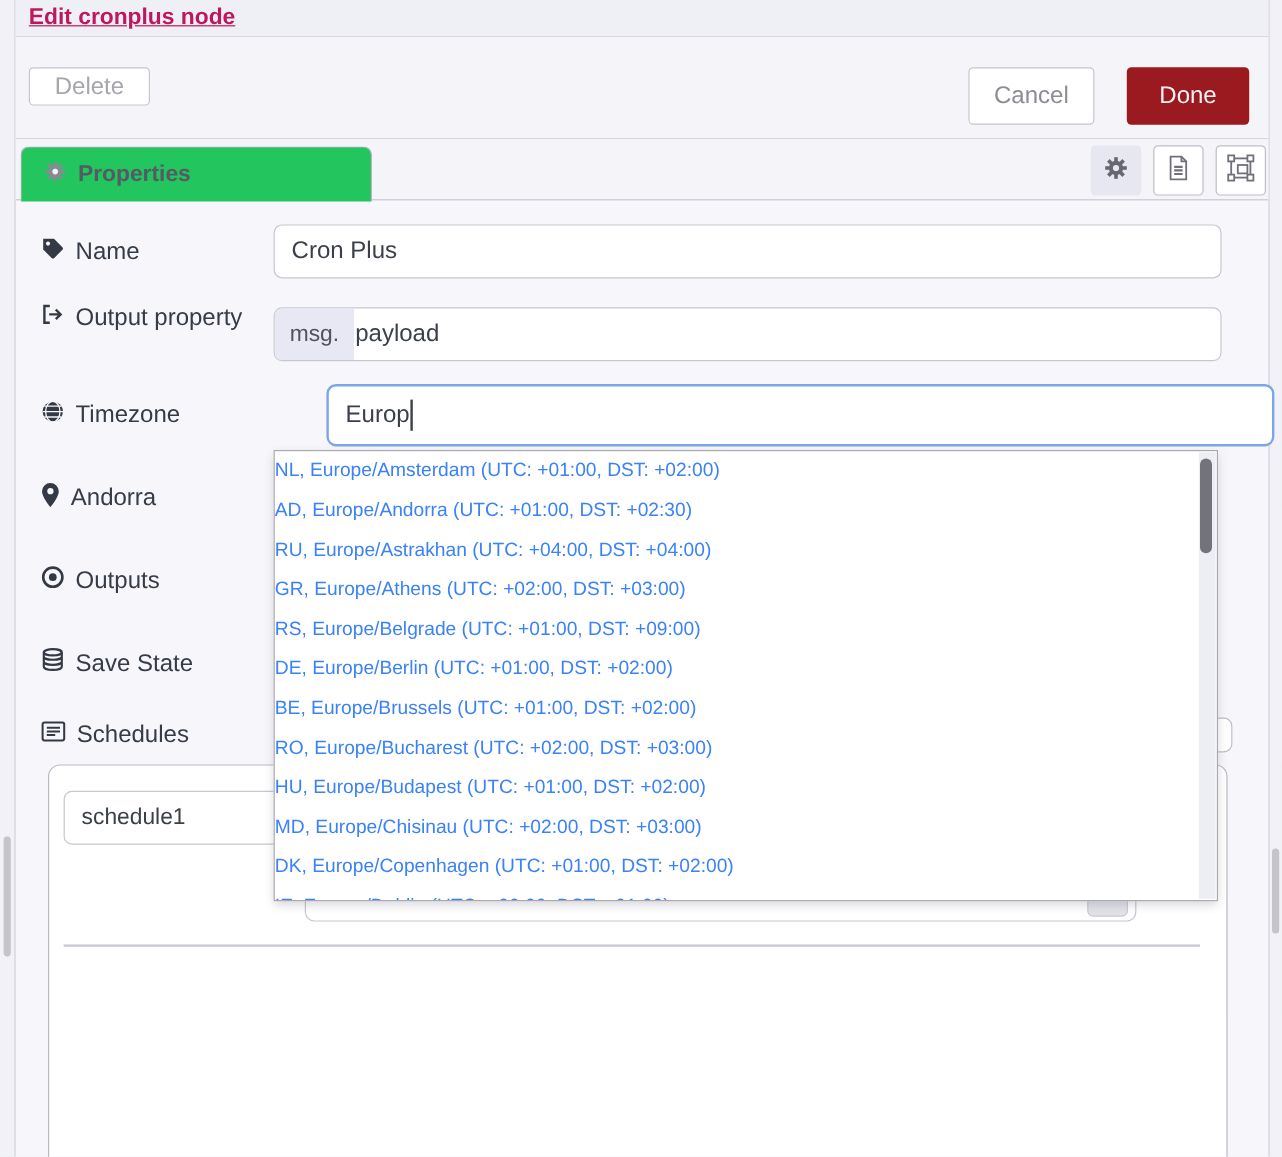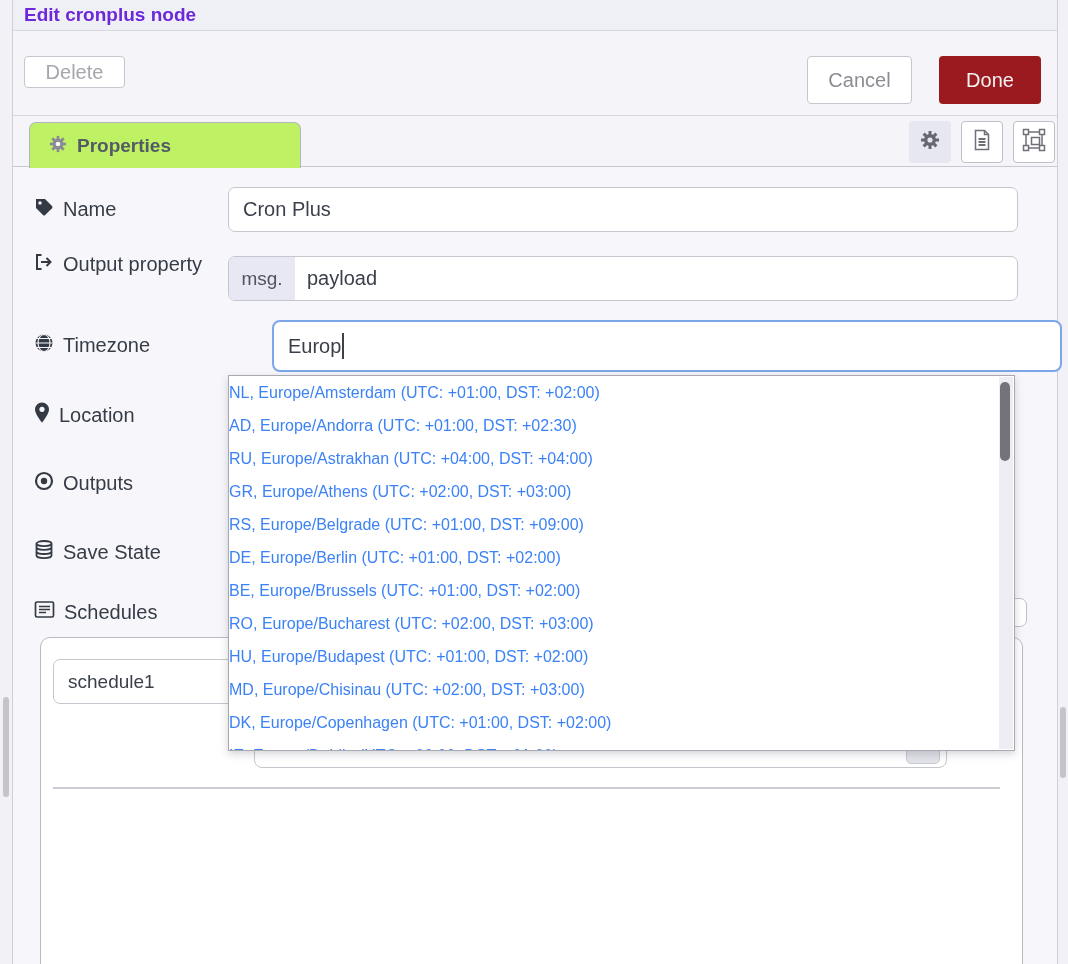--- a/index.html
+++ b/index.html
@@ -7,46 +7,46 @@
   #canvas{position:relative;width:1068px;height:964px;overflow:hidden;background:#f1f1f7;}
   .abs{position:absolute;box-sizing:border-box;}
 
   
   .sliver-thumb{background:#c4c4ca;border-radius:3px;}
 
   
   #tray{left:12px;top:0;width:1046px;height:964px;background:#f7f7fb;
         border-left:1px solid #cfcfd6;border-right:1px solid #cfcfd6;}
   #tray-header{left:0;top:0;right:0;height:31px;background:#eff0f6;border-bottom:1px solid #d7d7de;}
-  #tray-title{left:11px;top:4px;font-size:19px;font-weight:bold;color:#6d28d9;}
+  #tray-title{left:11px;top:4px;font-size:19px;font-weight:bold;color:#be185d;text-decoration:underline;}
   #btn-row{left:0;top:31px;right:0;height:85px;background:#f4f4f9;border-bottom:1px solid #d7d7de;}
   .btn{display:flex;align-items:center;justify-content:center;font-size:20px;border-radius:4px;cursor:default;}
   #btn-delete{left:11px;top:25px;width:101px;height:32px;background:#fff;border:1px solid #c6c6cf;color:#a6a6ac;}
   #btn-cancel{left:794px;top:25px;width:105px;height:48px;background:#fff;border:1px solid #c6c6cf;color:#8c8c93;}
   #btn-done{left:926px;top:25px;width:102px;height:48px;color:#f5f2f2;}
 
   #tab-bar{left:0;top:116px;right:0;height:51px;background:#f4f4f9;border-bottom:1px solid #c8c8d1;}
-  #tab-props{left:4px;top:6px;width:272px;height:46px;background:#bef264;
+  #tab-props{left:4px;top:6px;width:293px;height:46px;background:#22c55e;
              border:1px solid #b5b5bf;border-bottom:none;border-radius:7px 7px 0 0;
-             display:flex;align-items:center;gap:10px;padding-left:19px;z-index:3;margin-left:12px;}
+             display:flex;align-items:center;gap:10px;padding-left:19px;z-index:3;}
   #tab-props .tab-label{font-size:19px;font-weight:bold;color:#555a64;}
   .icon-btn{top:5px;width:42px;height:42px;border-radius:4px;display:flex;align-items:center;justify-content:center;}
   #btn-gear{left:896px;background:#e7e7f1;}
   #btn-doc{left:948px;background:#fff;border:1px solid #bfbfc8;}
   #btn-frame{left:1000px;background:#fff;border:1px solid #bfbfc8;}
 
   
   .row-label{display:flex;align-items:center;gap:9px;color:#363c47;font-size:20px;}
   .row-label svg{flex:0 0 auto;}
   .nr-input{background:#fff;border:1px solid #c6c6cf;border-radius:7px;display:flex;align-items:center;
             font-size:20px;color:#3a3f49;}
   .nr-input .pad{padding-left:14px;}
   #f-output .prefix{width:66px;height:100%;background:#e8e8f5;border-radius:6px 0 0 6px;
             display:flex;align-items:center;justify-content:center;font-size:19px;color:#51545c;}
-  #f-output .val{padding-left:12px;}
+  #f-output .val{padding-left:1px;}
   #f-tz{border:2px solid #7ba6e8;border-radius:8px;}
   .caret{display:inline-block;width:2px;height:26px;background:#3c414b;margin-left:1px;vertical-align:middle;}
 
   
   #tz-dropdown{left:228px;top:375px;width:787px;height:376px;background:#fff;border:1px solid #a9a9b1;
                box-shadow:0 3px 8px rgba(60,60,80,.22);z-index:10;overflow:hidden;}
   .tz-item{height:33px;line-height:33px;font-size:16px;color:#3b82f6;white-space:nowrap;}
   #tz-track{position:absolute;top:1px;bottom:1px;right:1px;width:14px;background:#ededf4;}
   #tz-thumb{position:absolute;top:5px;right:3px;width:10px;height:79px;background:#73737b;border-radius:5px;}
 
@@ -169,21 +169,21 @@
     <span>Timezone</span>
   </div>
 
   <div class="abs row-label" style="left:34px;top:402px;">
     <span>
       <svg width="16" height="21" viewBox="0 0 16 21" fill="#343a45">
         <path d="M8 0.5 a7 7 0 0 0 -7 7 c0 4.8 7 13 7 13 s7 -8.2 7 -13 a7 7 0 0 0 -7 -7z"></path>
         <circle cx="8" cy="7.3" r="2.6" fill="#f7f7fb"></circle>
       </svg>
     </span>
-    <span>Location</span>
+    <span>Andorra</span>
   </div>
 
   <div class="abs row-label" style="left:34px;top:471px;">
     <span>
       <svg width="20" height="20" viewBox="0 0 20 20" fill="none">
         <circle cx="10" cy="10" r="8" stroke="#343a45" stroke-width="2.2"></circle>
         <circle cx="10" cy="10" r="3.2" fill="#343a45"></circle>
       </svg>
     </span>
     <span>Outputs</span>

